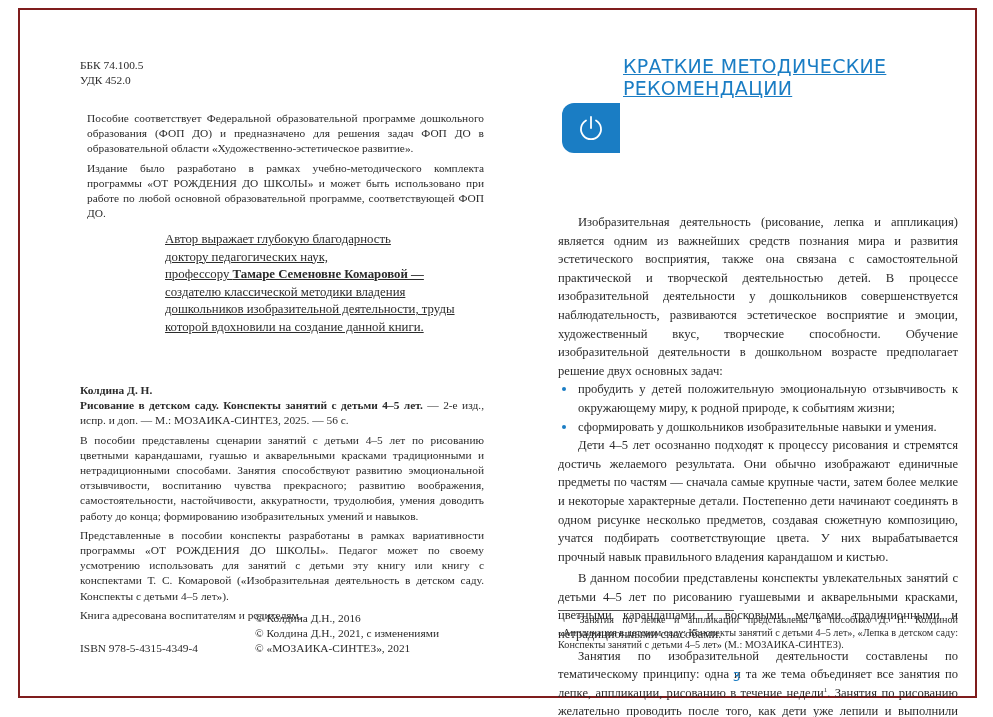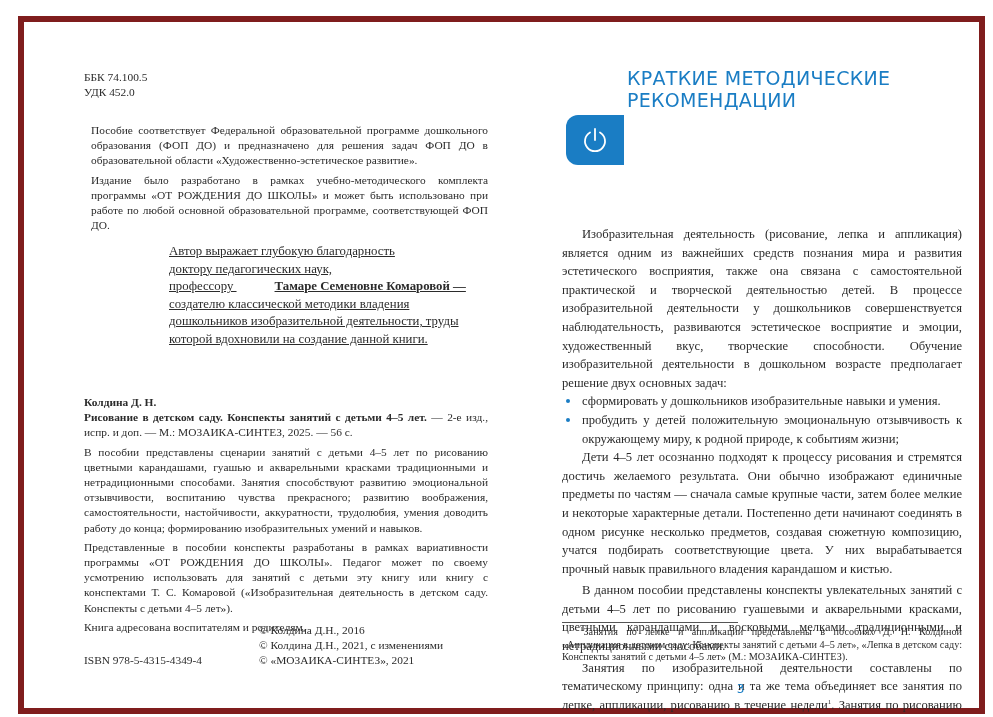--- a/index.html
+++ b/index.html
@@ -11,24 +11,24 @@
       width: 993px;
       height: 717px;
       position: relative;
       overflow: hidden;
       font-family: "DejaVu Serif", "Liberation Serif", serif;
       color: #2b2b2b;
     }
     .frame {
       position: absolute;
       left: 18px;
-      top: 16px;
+      top: 8px;
       width: 955px;
       height: 686px;
-      border: 6px solid #7f1d1d;
+      border: 2px solid #7f1d1d;
       box-sizing: content-box;
     }
     .page {
       position: absolute;
       top: 0;
       height: 100%;
     }
     .page-left {
       left: 0;
       width: 478px;
@@ -69,21 +69,21 @@
       position: absolute;
       left: 145px;
       top: 221px;
       width: 320px;
       font-family: "Liberation Serif", "DejaVu Serif", serif;
       font-size: 12.8px;
       line-height: 17.6px;
       color: #2b2b2b;
     }
     .dedication div { white-space: nowrap; text-decoration: underline; }
-    .dedication b { font-weight: bold; margin-left: 38px; }
+    .dedication b { font-weight: bold; }
     .biblio {
       position: absolute;
       left: 60px;
       top: 373px;
       width: 404px;
       text-align: justify;
     }
     .biblio .author { font-weight: bold; }
     .biblio .title { font-weight: bold; }
     .biblio p { margin: 0 0 4px 0; }
@@ -106,20 +106,21 @@
       position: absolute;
       left: 125px;
       top: 45px;
       width: 330px;
       font-family: "DejaVu Sans", "Liberation Sans", sans-serif;
       font-size: 19px;
       line-height: 22px;
       letter-spacing: 0.3px;
       color: #1a7dc4;
       font-weight: normal;
+      text-decoration: underline;
     }
     .section-title div { white-space: nowrap; }
     .icon-box {
       position: absolute;
       left: 64px;
       top: 93px;
       width: 58px;
       height: 50px;
       background: #1a7dc4;
       border-radius: 12px 0 0 12px;
@@ -243,22 +244,22 @@
     <div class="icon-box">
       <svg width="30" height="30" viewBox="0 0 30 30">
         <path d="M10 7.5 A10 10 0 1 0 20 7.5" fill="none" stroke="#ffffff" stroke-width="1.8" stroke-linecap="round"></path>
         <line x1="15" y1="4" x2="15" y2="15" stroke="#ffffff" stroke-width="1.8" stroke-linecap="round"></line>
       </svg>
     </div>
 
     <div class="right-body serif-body">
       <p>Изобразительная деятельность (рисование, лепка и аппликация) является одним из важнейших средств познания мира и развития эстетического восприятия, также она связана с самостоятельной практической и творческой деятельностью детей. В процессе изобразительной деятельности у дошкольников совершенствуется наблюдательность, развиваются эстетическое восприятие и эмоции, художественный вкус, творческие способности. Обучение изобразительной деятельности в дошкольном возрасте предполагает решение двух основных задач:</p>
       <ul>
+        <li><span class="bullet"></span><span>пробудить у детей положительную эмоциональную отзывчивость к окружающему миру, к родной природе, к событиям жизни;</span></li>
         <li><span class="bullet"></span><span>сформировать у дошкольников изобразительные навыки и умения.</span></li>
-        <li><span class="bullet"></span><span>пробудить у детей положительную эмоциональную отзывчивость к окружающему миру, к родной природе, к событиям жизни;</span></li>
       </ul>
       <p>Дети 4–5 лет осознанно подходят к процессу рисования и стремятся достичь желаемого результата. Они обычно изображают единичные предметы по частям — сначала самые крупные части, затем более мелкие и некоторые характерные детали. Постепенно дети начинают соединять в одном рисунке несколько предметов, создавая сюжетную композицию, учатся подбирать соответствующие цвета. У них вырабатывается прочный навык правильного владения карандашом и кистью.</p>
       <p class="gap">В данном пособии представлены конспекты увлекательных занятий с детьми 4–5 лет по рисованию гуашевыми и акварельными красками, цветными карандашами и восковыми мелками традиционными и нетрадиционными способами.</p>
       <p class="gap"><span>Занятия по изобразительной деятельности составлены по тематическому принципу: одна и та же тема объединяет все занятия по лепке, аппликации, рисованию в течение недели</span><sup>1</sup><span>. Занятия по рисованию желательно проводить после того, как дети уже лепили и выполнили аппликацию на эту тему.</span></p>
     </div>
 
     <div class="footnote-rule"></div>
     <div class="footnote"><sup>1</sup><span>Занятия по лепке и аппликации представлены в пособиях Д. Н. Колдиной «Аппликация в детском саду: Конспекты занятий с детьми 4–5 лет», «Лепка в детском саду: Конспекты занятий с детьми 4–5 лет» (М.: МОЗАИКА-СИНТЕЗ).</span></div>
 
     <div class="page-number">3</div>

